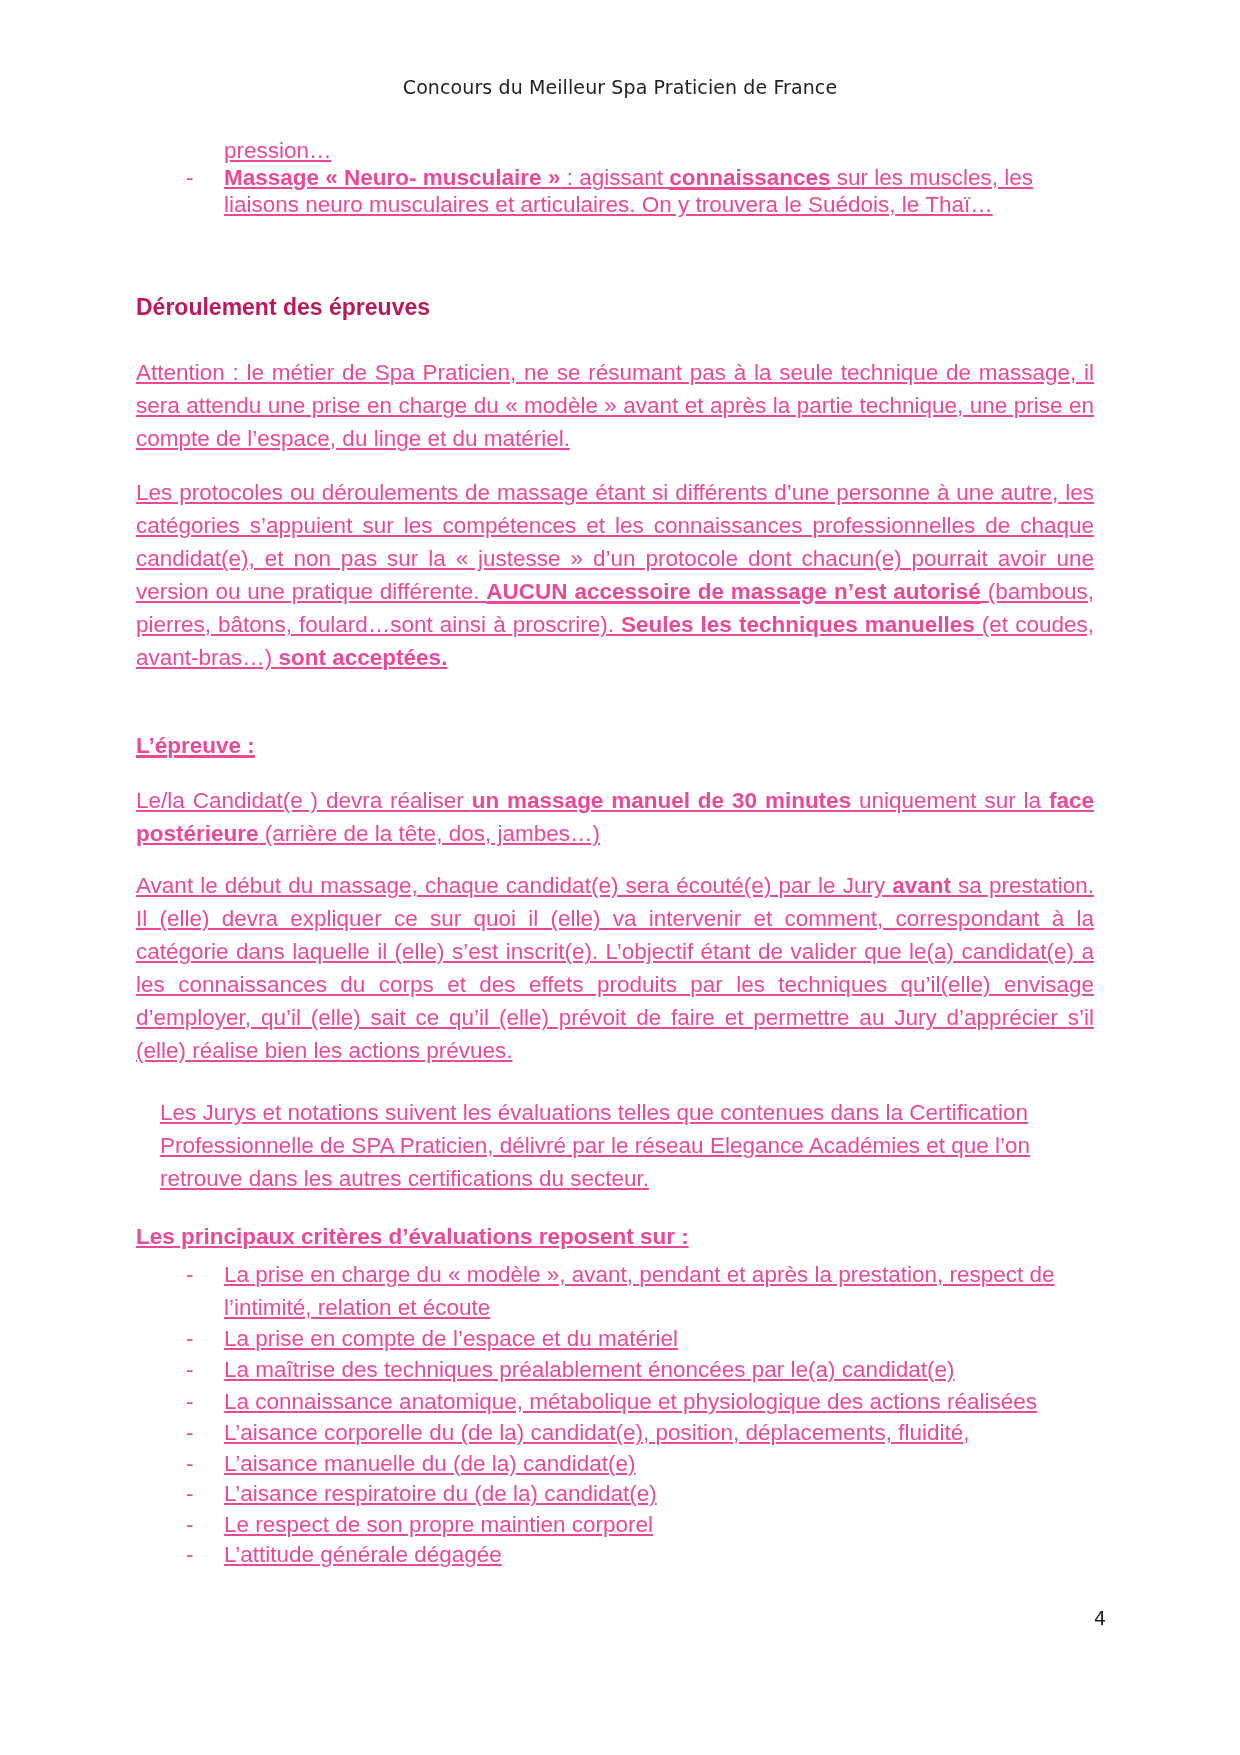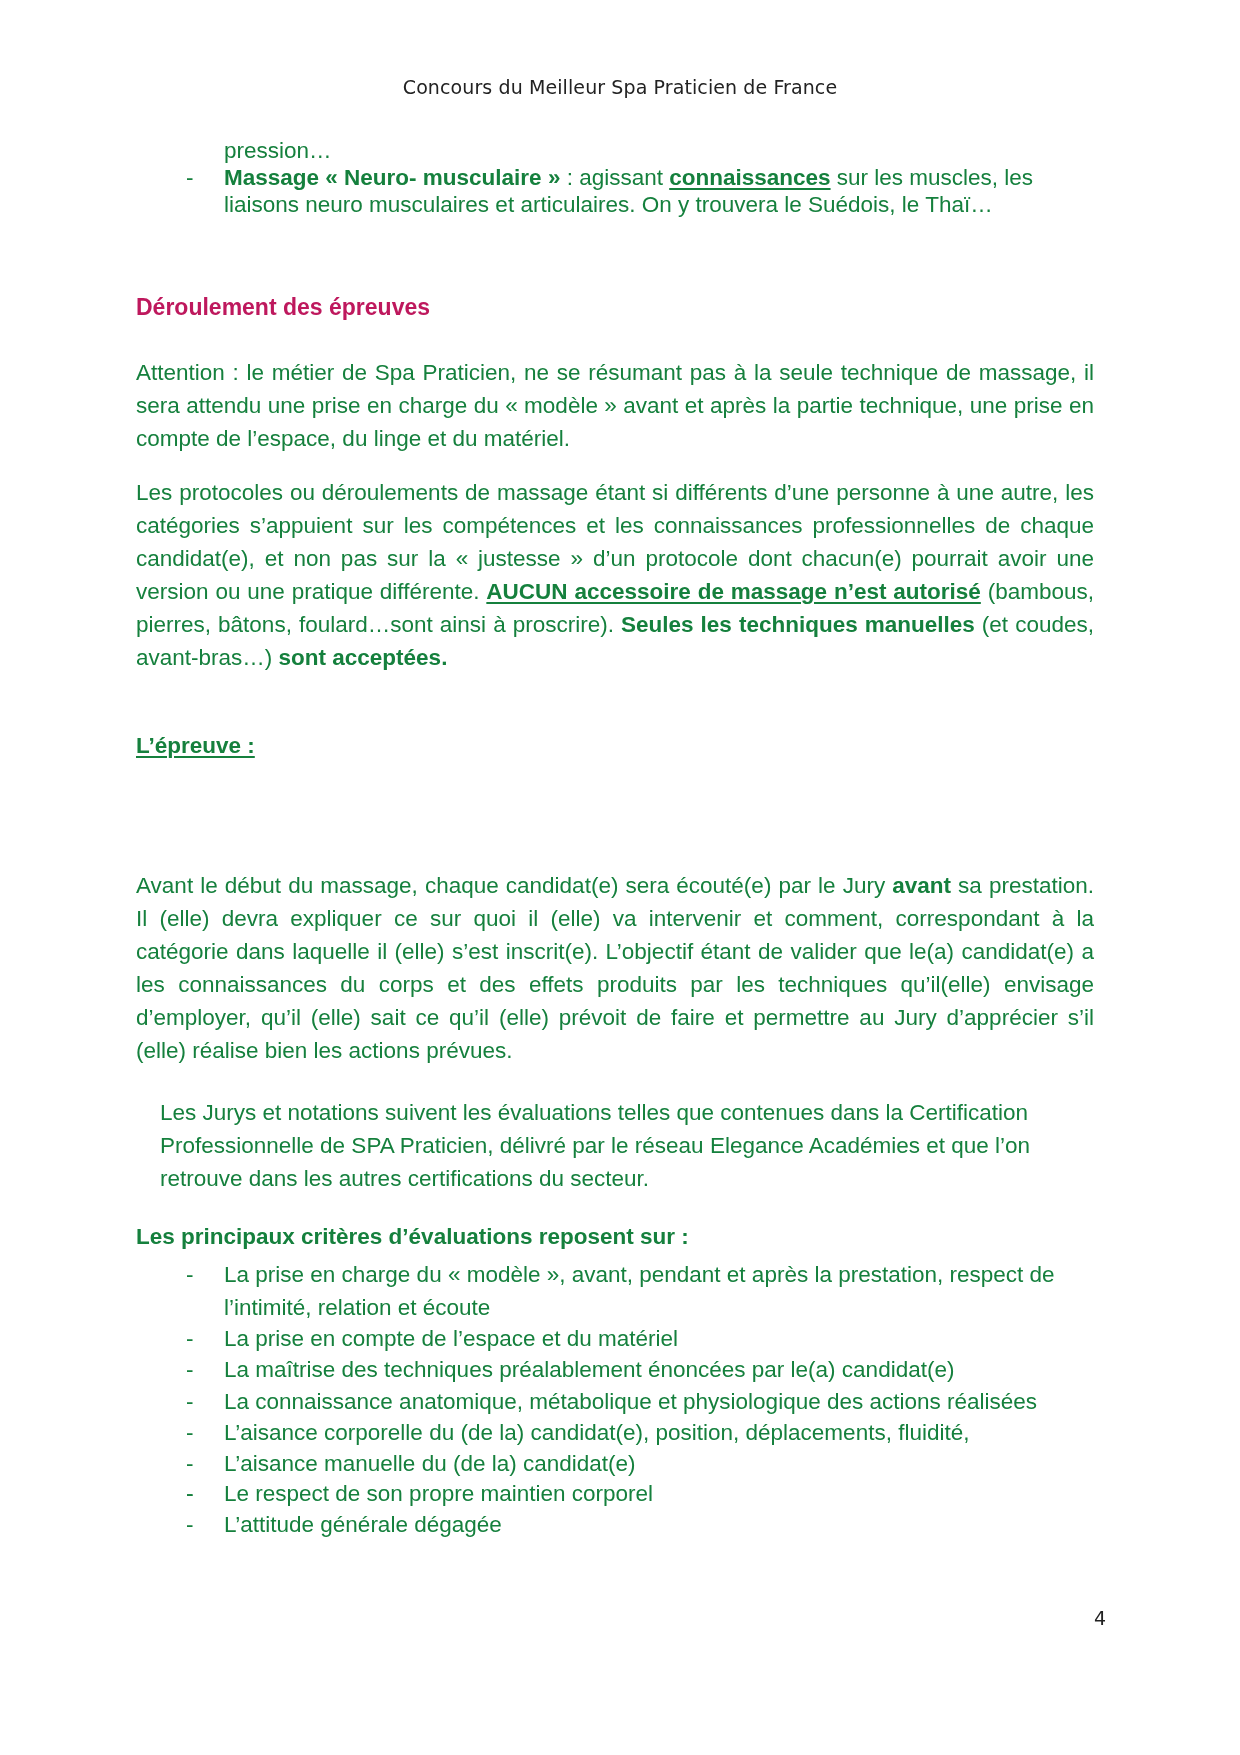--- a/index.html
+++ b/index.html
@@ -2,21 +2,21 @@
 <html><head>
   <meta charset="utf-8">
   <style>
     html, body { margin: 0; padding: 0; background: #ffffff; }
     body { width: 1240px; height: 1755px; position: relative; overflow: hidden; }
     .page { position: absolute; left: 0; top: 0; width: 1240px; height: 1279px; background: #fff; color: #000; }
     .running-header {
       position: absolute; top: 76px; left: 0; width: 1240px; text-align: center;
       font-family: "DejaVu Sans", sans-serif; font-size: 19px; color: #222; letter-spacing: 0.1px;
     }
-    .body-text { font-family: "Liberation Sans", sans-serif; font-size: 22.5px; line-height: 33px; color: #15803d; }
+    .body-text { font-family: "Liberation Sans", sans-serif; font-size: 22.5px; line-height: 33px; color: #ec4899; text-decoration: underline; }
     .just { text-align: justify; }
     .content { position: absolute; left: 136px; width: 958px; }
     .list { list-style: none; margin: 0; padding: 0; }
     .list li { position: relative; padding-left: 88px; }
     .list li .dash { position: absolute; left: 50px; top: 0; }
     .top-list li { line-height: 27px; }
     .crit-list li { line-height: 30.5px; }
     .crit-list li.wrap { line-height: 33px; }
     .section-heading {
       position: absolute; left: 136px; top: 294px;
@@ -48,33 +48,34 @@
   </div>
 
   <h2 class="section-heading" style="margin:0;">Déroulement des épreuves</h2>
 
   <p class="content body-text just" style="top:356px;">Attention : le métier de Spa Praticien, ne se résumant pas à la seule technique de massage, il sera attendu une prise en charge du « modèle » avant et après la partie technique, une prise en compte de l’espace, du linge et du matériel.</p>
 
   <p class="content body-text just" style="top:476px;"><span>Les protocoles ou déroulements de massage étant si différents d’une personne à une autre, les catégories s’appuient sur les compétences et les connaissances professionnelles de chaque candidat(e), et non pas sur la « justesse » d’un protocole dont chacun(e) pourrait avoir une version ou une pratique différente. </span><b><u>AUCUN accessoire de massage n’est autorisé</u></b><span> (bambous, pierres, bâtons, foulard…sont ainsi à proscrire). </span><b>Seules les techniques manuelles</b><span> (et coudes, avant-bras…) </span><b>sont acceptées.</b></p>
 
   <div class="content body-text" style="top:729px;"><b><u>L’épreuve :</u></b></div>
 
+  <p class="content body-text just" style="top:784px;"><span>Le/la Candidat(e ) devra réaliser </span><b>un massage manuel de 30 minutes</b><span> uniquement sur la </span><b>face postérieure</b><span> (arrière de la tête, dos, jambes…)</span></p>
 
   <p class="content body-text just" style="top:869px;"><span>Avant le début du massage, chaque candidat(e) sera écouté(e) par le Jury </span><b>avant</b><span> sa prestation. Il (elle) devra expliquer ce sur quoi il (elle) va intervenir et comment, correspondant à la catégorie dans laquelle il (elle) s’est inscrit(e). L’objectif étant de valider que le(a) candidat(e) a les connaissances du corps et des effets produits par les techniques qu’il(elle) envisage d’employer, qu’il (elle) sait ce qu’il (elle) prévoit de faire et permettre au Jury d’apprécier s’il (elle) réalise bien les actions prévues.</span></p>
 
   <p class="content body-text" style="top:1096px;margin-left:24px;">Les Jurys et notations suivent les évaluations telles que contenues dans la Certification Professionnelle de SPA Praticien, délivré par le réseau Elegance Académies et que l’on retrouve dans les autres certifications du secteur.</p>
 
   <div class="content body-text" style="top:1220px;"><b>Les principaux critères d’évaluations reposent sur :</b></div>
 
   <ul class="content body-text list crit-list" style="top:1258px; width:990px;">
     <li class="wrap" style="width:860px;"><span class="dash">-</span><span>La prise en charge du « modèle », avant, pendant et après la prestation, respect de l’intimité, relation et écoute</span></li>
     <li><span class="dash">-</span><span>La prise en compte de l’espace et du matériel</span></li>
     <li><span class="dash">-</span><span>La maîtrise des techniques préalablement énoncées par le(a) candidat(e)</span></li>
     <li class="wrap" style="width:860px;"><span class="dash">-</span><span>La connaissance anatomique, métabolique et physiologique des actions réalisées</span></li>
     <li><span class="dash">-</span><span>L’aisance corporelle du (de la) candidat(e), position, déplacements, fluidité,</span></li>
     <li><span class="dash">-</span><span>L’aisance manuelle du (de la) candidat(e)</span></li>
-    <li><span class="dash">-</span></li>
+    <li><span class="dash">-</span><span>L’aisance respiratoire du (de la) candidat(e)</span></li>
     <li><span class="dash">-</span><span>Le respect de son propre maintien corporel</span></li>
     <li><span class="dash">-</span><span>L’attitude générale dégagée</span></li>
   </ul>
 
   <div class="page-number">4</div>
 </div>
 
 </body></html>

